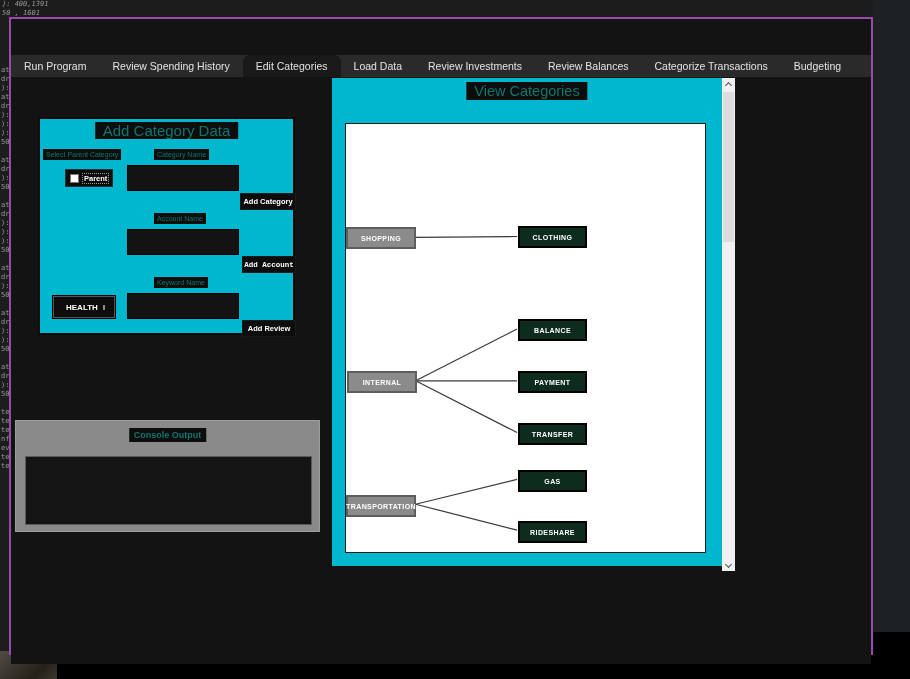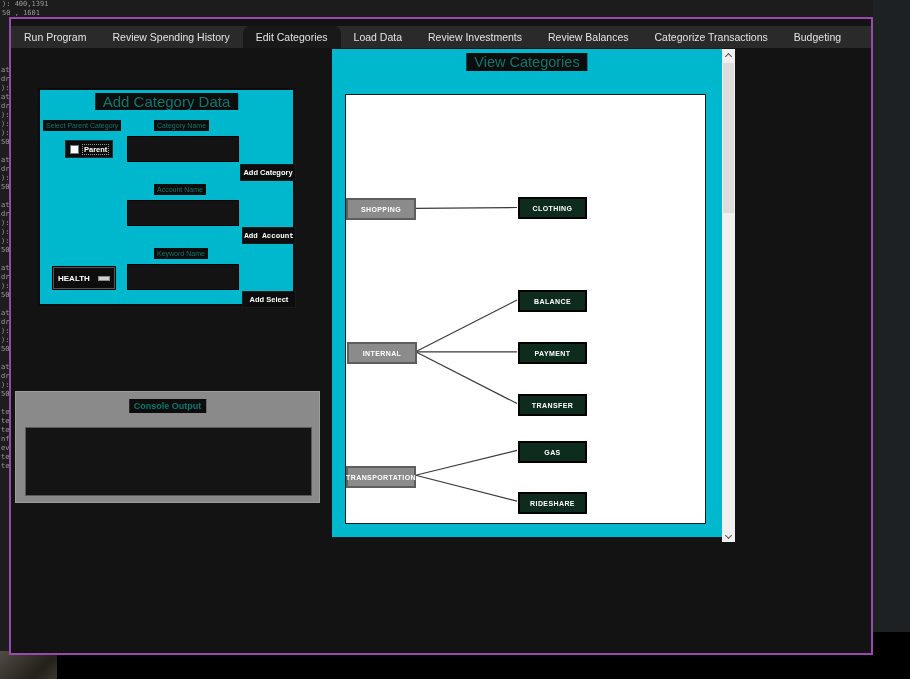--- a/index.html
+++ b/index.html
@@ -3,36 +3,36 @@
 <meta charset="utf-8">
 <style>
   * { box-sizing: border-box; margin: 0; padding: 0; }
   html,body { width:910px; height:679px; overflow:hidden; background:#000; font-family:"Liberation Sans", sans-serif; }
   .desktop { position:relative; width:910px; height:679px; background:#000; }
 
   .top-strip { position:absolute; left:0; top:0; width:873px; height:17px; background:#1c1c1c; }
   .left-strip { position:absolute; left:0; top:0; width:10px; height:655px; background:#1d1d1d; }
   .right-strip { position:absolute; left:873px; top:0; width:37px; height:632px; background:#1e2124; }
   .code { font-family:"DejaVu Sans Mono", monospace; font-size:7px; line-height:9px; color:#9a9a9a; white-space:pre; }
-  .code-top { position:absolute; left:2px; top:0px; z-index:1; }
+  .code-top { position:absolute; left:2px; top:0px; z-index:1;font-style:italic; }
   .code-left { position:absolute; left:1px; top:66px; z-index:0; }
   .bottom-texture { position:absolute; left:0; top:651px; width:57px; height:28px;
     background:linear-gradient(135deg,#514b42 0%, #37332c 40%, #242119 70%, #3c3831 100%); }
 
   
   .window { position:absolute; left:9px; top:17px; width:864px; height:638px;
     border:2px solid #9a4aad; background:#131313; z-index:2; }
   .titlebar { height:18px; background:#af4bc2; display:flex; align-items:center; padding:0 6px; }
   .titlebar .app-icon { width:11px; height:11px; margin-right:6px; flex:0 0 auto; }
   .titlebar .wtitle { color:#fff; font-size:7.5px; font-weight:bold; letter-spacing:.4px; flex:1; }
   .controls { display:flex; align-items:center; gap:22px; margin-right:6px; }
   .ctrl { color:#fff; font-size:9px; width:12px; text-align:center; cursor:default; }
   .ctrl-max { width:8px; height:8px; border:1px solid #fff; display:inline-block; }
 
-  .winbody { position:relative; width:100%; height:616px; background:#131313; }
+  .winbody { position:relative; width:100%; height:616px; background:#131313;margin-top:29px; }
 
   
   .tabbar { position:absolute; left:0; top:7px; right:0; height:22px; background:#2a2a2a; display:flex; }
   .tab { display:flex; align-items:center; padding:0 13px; font-size:10.5px; color:#e3e3e3; white-space:nowrap; }
   .tab.selected { background:#191919; border-radius:7px 7px 0 0; }
 
   .blackbox { background:#0d0d0d; color:#0f766e; }
 
   
   .panel-add { position:absolute; left:27px; top:69px; width:257px; height:218px;
@@ -54,21 +54,21 @@
   .txt2 { left:87px; top:110px; }
   .txt3 { left:87px; top:174px; }
   .abtn { position:absolute; font-size:7.5px; font-weight:bold; background:#0d0d0d; color:#fff;
     border:1px solid #1a1a1a; padding:0; display:flex; align-items:center; justify-content:center;
     font-family:"Liberation Sans", sans-serif;text-align:right; }
   .btn-cat { left:200px; top:74px;  width:56px; height:17px; }
   .btn-acc { left:202px; top:137px; width:54px; height:17px;font-family:Liberation Mono, monospace; }
   .btn-key { left:202px; top:201px; width:54px; height:17px; }
   .combo { position:absolute; left:13px; top:177px; width:62px; height:22px; background:#0d0d0d;
     border:1px solid #555; box-shadow:0 0 0 1px #000; display:flex; align-items:center;
-    padding:0 4px; gap:5px; }
+    padding:0 12px; gap:5px; }
   .combo .cval { color:#fff; font-size:8px; font-weight:bold; flex:1; }
   .combo .cbtn { width:12px; height:5px; background:#cfcfcf; border:1px solid #8a8a8a; }
 
   
   .panel-console { position:absolute; left:4px; top:372px; width:305px; height:112px;
     background:#8a8a8a; border:1px solid #9c9c9c; }
   .ctitle { position:absolute; left:50%; transform:translateX(-50%); top:7px;
     font-size:9px; font-weight:bold; padding:2px 5px; white-space:nowrap; }
   .console-area { position:absolute; left:9px; top:35px; width:287px; height:69px;
     background:#141414; border:1px solid #5a5a5a; color:#ddd; font-size:8px;
@@ -180,21 +180,21 @@
         <button class="abtn btn-cat">Add Category</button>
         <span class="small-lbl blackbox lbl-accname">Account Name</span>
         <input class="txt txt2" style="">
         <button class="abtn btn-acc">Add Account</button>
         <span class="small-lbl blackbox lbl-keyname">Keyword Name</span>
         <div class="combo">
           <span class="cval">HEALTH</span>
           <span class="cbtn"></span>
         </div>
         <input class="txt txt3" style="">
-        <button class="abtn btn-key">Add Select</button>
+        <button class="abtn btn-key">Add Review</button>
       </div>
 
       <div class="panel-console">
         <div class="ctitle blackbox">Console Output</div>
         <div class="console-area"></div>
       </div>
 
       <div class="panel-view">
         <div class="vtitle blackbox">View Categories</div>
         <div class="canvas">

